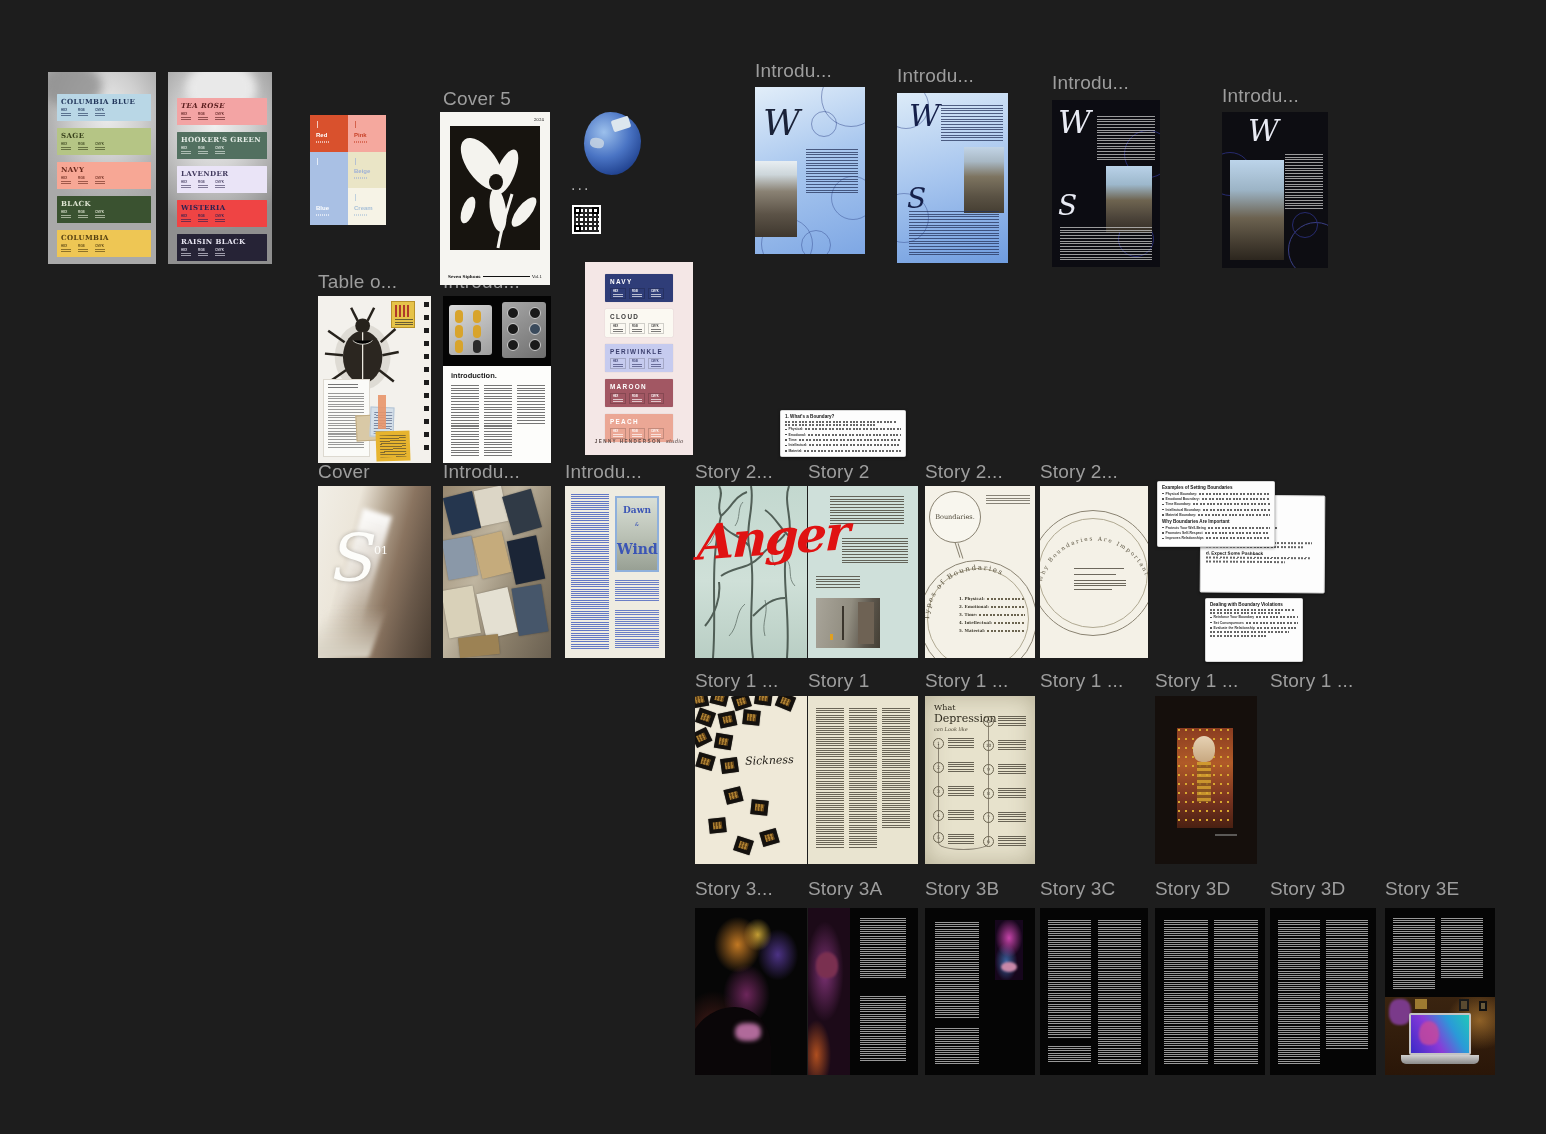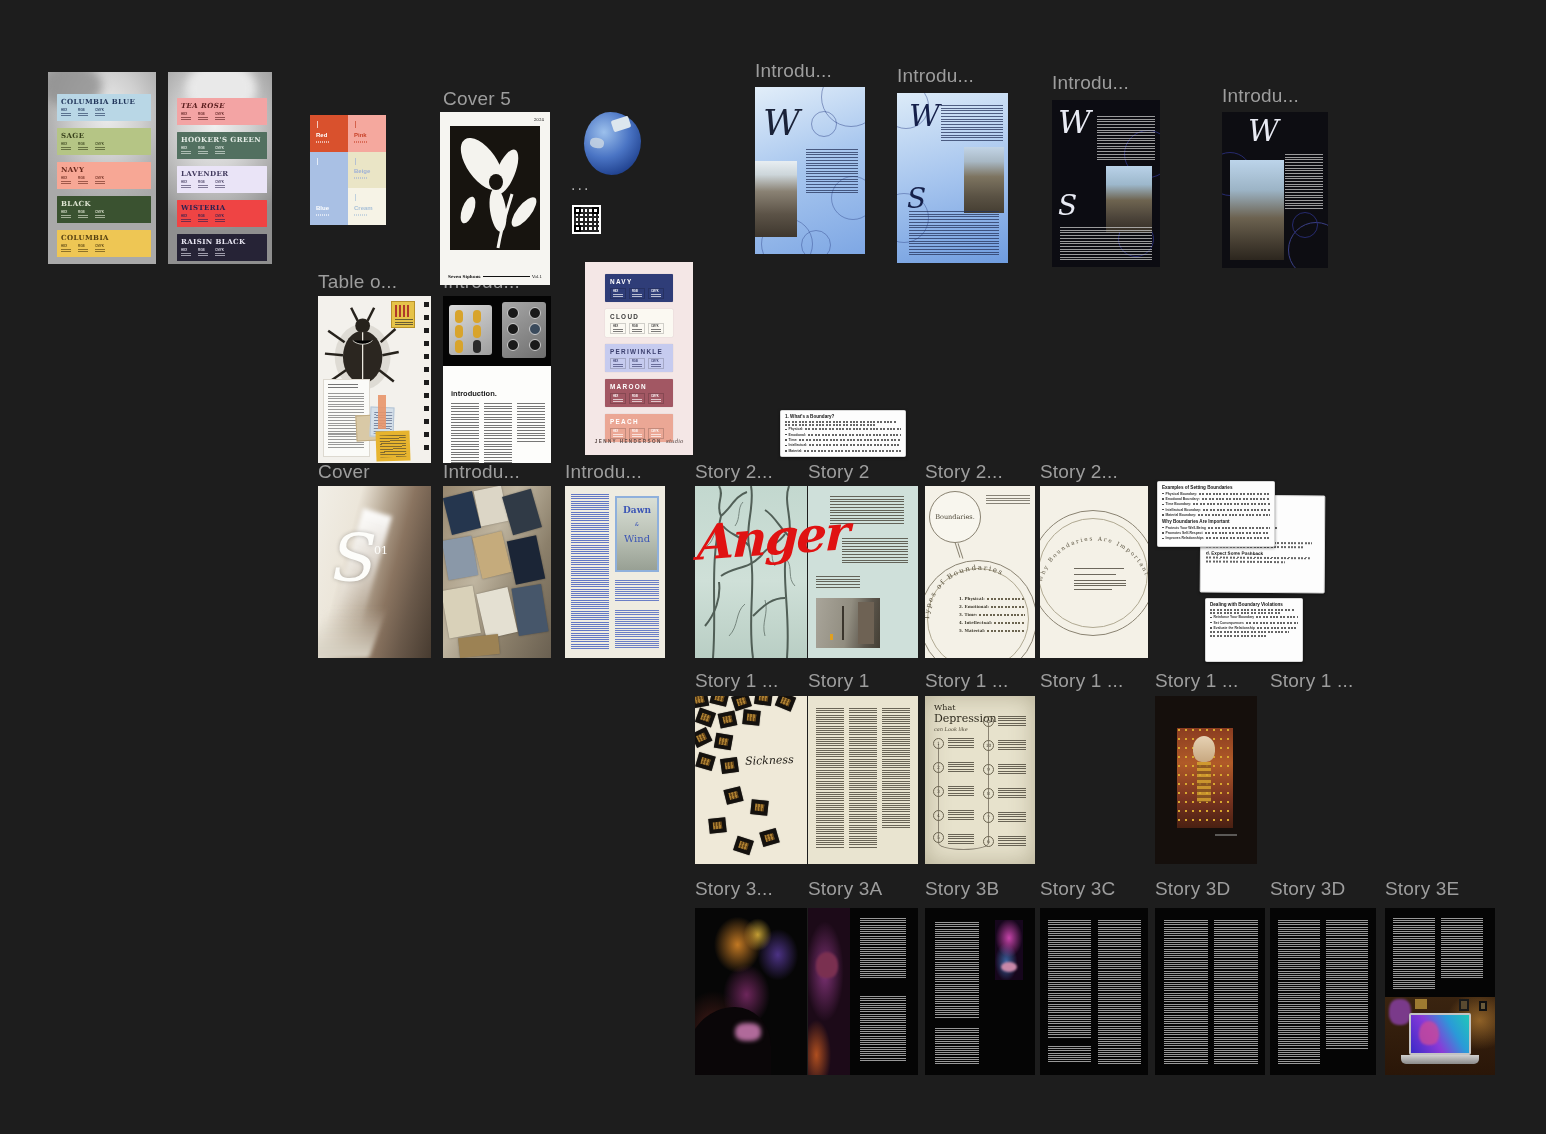--- a/index.html
+++ b/index.html
@@ -395,21 +395,21 @@
       </div>
       <div class="abs" style="right:5px;top:6px;width:44px;height:56px;border-radius:3px;background:linear-gradient(145deg,#a8a8a8,#6e6e6e)">
         <div class="abs" style="left:5px;top:5px;width:12px;height:12px;border-radius:50%;background:#191919;border:1.5px solid #cdcdcd"></div>
         <div class="abs" style="right:5px;top:5px;width:12px;height:12px;border-radius:50%;background:#191919;border:1.5px solid #cdcdcd"></div>
         <div class="abs" style="left:5px;top:21px;width:12px;height:12px;border-radius:50%;background:#191919;border:1.5px solid #cdcdcd"></div>
         <div class="abs" style="right:5px;top:21px;width:12px;height:12px;border-radius:50%;background:#3a4a5c;border:1.5px solid #cdcdcd"></div>
         <div class="abs" style="left:5px;top:37px;width:12px;height:12px;border-radius:50%;background:#191919;border:1.5px solid #cdcdcd"></div>
         <div class="abs" style="right:5px;top:37px;width:12px;height:12px;border-radius:50%;background:#191919;border:1.5px solid #cdcdcd"></div>
       </div>
     </div>
-    <div class="abs" style="left:0;top:42%;width:100%;height:58%;background:#fdfdfb;padding:23px 8px">
+    <div class="abs" style="left:0;top:42%;width:100%;height:58%;background:#fdfdfb;padding:5px 8px">
       <div style="font-size:7.5px;font-weight:700;color:#1a1a1a;margin-bottom:5px">introduction.</div>
       <div style="position:relative;height:74px">
         <div class="tx c-gray" style="left:0;top:0;width:28px;height:72px"></div>
         <div class="tx c-gray" style="left:33px;top:0;width:28px;height:72px"></div>
         <div class="tx c-gray" style="left:66px;top:0;width:28px;height:40px"></div>
       </div>
     </div>
   </div>
 
   <div class="frame" style="left:585px;top:262px;width:108px;height:193px;background:#f4e7e6">
@@ -558,21 +558,21 @@
     <div class="book" style="left:72px;top:100px;width:30px;height:48px;background:#46566a;transform:rotate(-9deg)"></div>
     <div class="book" style="left:16px;top:150px;width:40px;height:20px;background:#9c8254;transform:rotate(-6deg)"></div>
   </div>
 
   <div class="flabel" style="left:565px;top:461px">Introdu...</div>
   <div class="frame" style="left:565px;top:486px;width:100px;height:172px;background:#efece1">
     <div class="tx tx2 c-bluet" style="left:6px;top:8px;width:38px;height:156px;opacity:.85"></div>
     <div class="abs" style="right:6px;top:10px;width:44px;height:76px;border:2px solid #8fb0dc;background:linear-gradient(180deg,#d9dfd6 0%,#b9c0b4 55%,#98a094 100%);text-align:center">
       <div class="ser" style="font-weight:700;font-size:9px;color:#3b55b5;margin-top:7px">Dawn</div>
       <div class="ser it" style="font-size:5px;color:#3b55b5;margin-top:6px">&amp;</div>
-      <div class="ser" style="font-weight:400;font-size:10px;color:#3b55b5;margin-top:6px">Wind</div>
+      <div class="ser" style="font-weight:700;font-size:14px;color:#3b55b5;margin-top:14px">Wind</div>
     </div>
     <div class="tx tx2 c-bluet" style="right:6px;top:94px;width:44px;height:22px;opacity:.8"></div>
     <div class="tx tx2 c-bluet" style="right:6px;bottom:8px;width:44px;height:40px;opacity:.8"></div>
   </div>
 
   <div class="flabel" style="left:695px;top:461px">Story 2...</div>
   <div class="frame" style="left:695px;top:486px;width:112px;height:172px;background:linear-gradient(180deg,#c3d8cf 0%,#cfe0d8 55%,#b9cec4 100%)">
     <svg width="112" height="172" viewBox="0 0 112 172">
       <g stroke="#3d4a42" stroke-width="2" fill="none" opacity=".85">
         <path d="M18 172 C22 120 14 80 26 30 M26 30 C20 18 30 10 24 0 M26 30 C36 22 40 10 52 6"></path>

